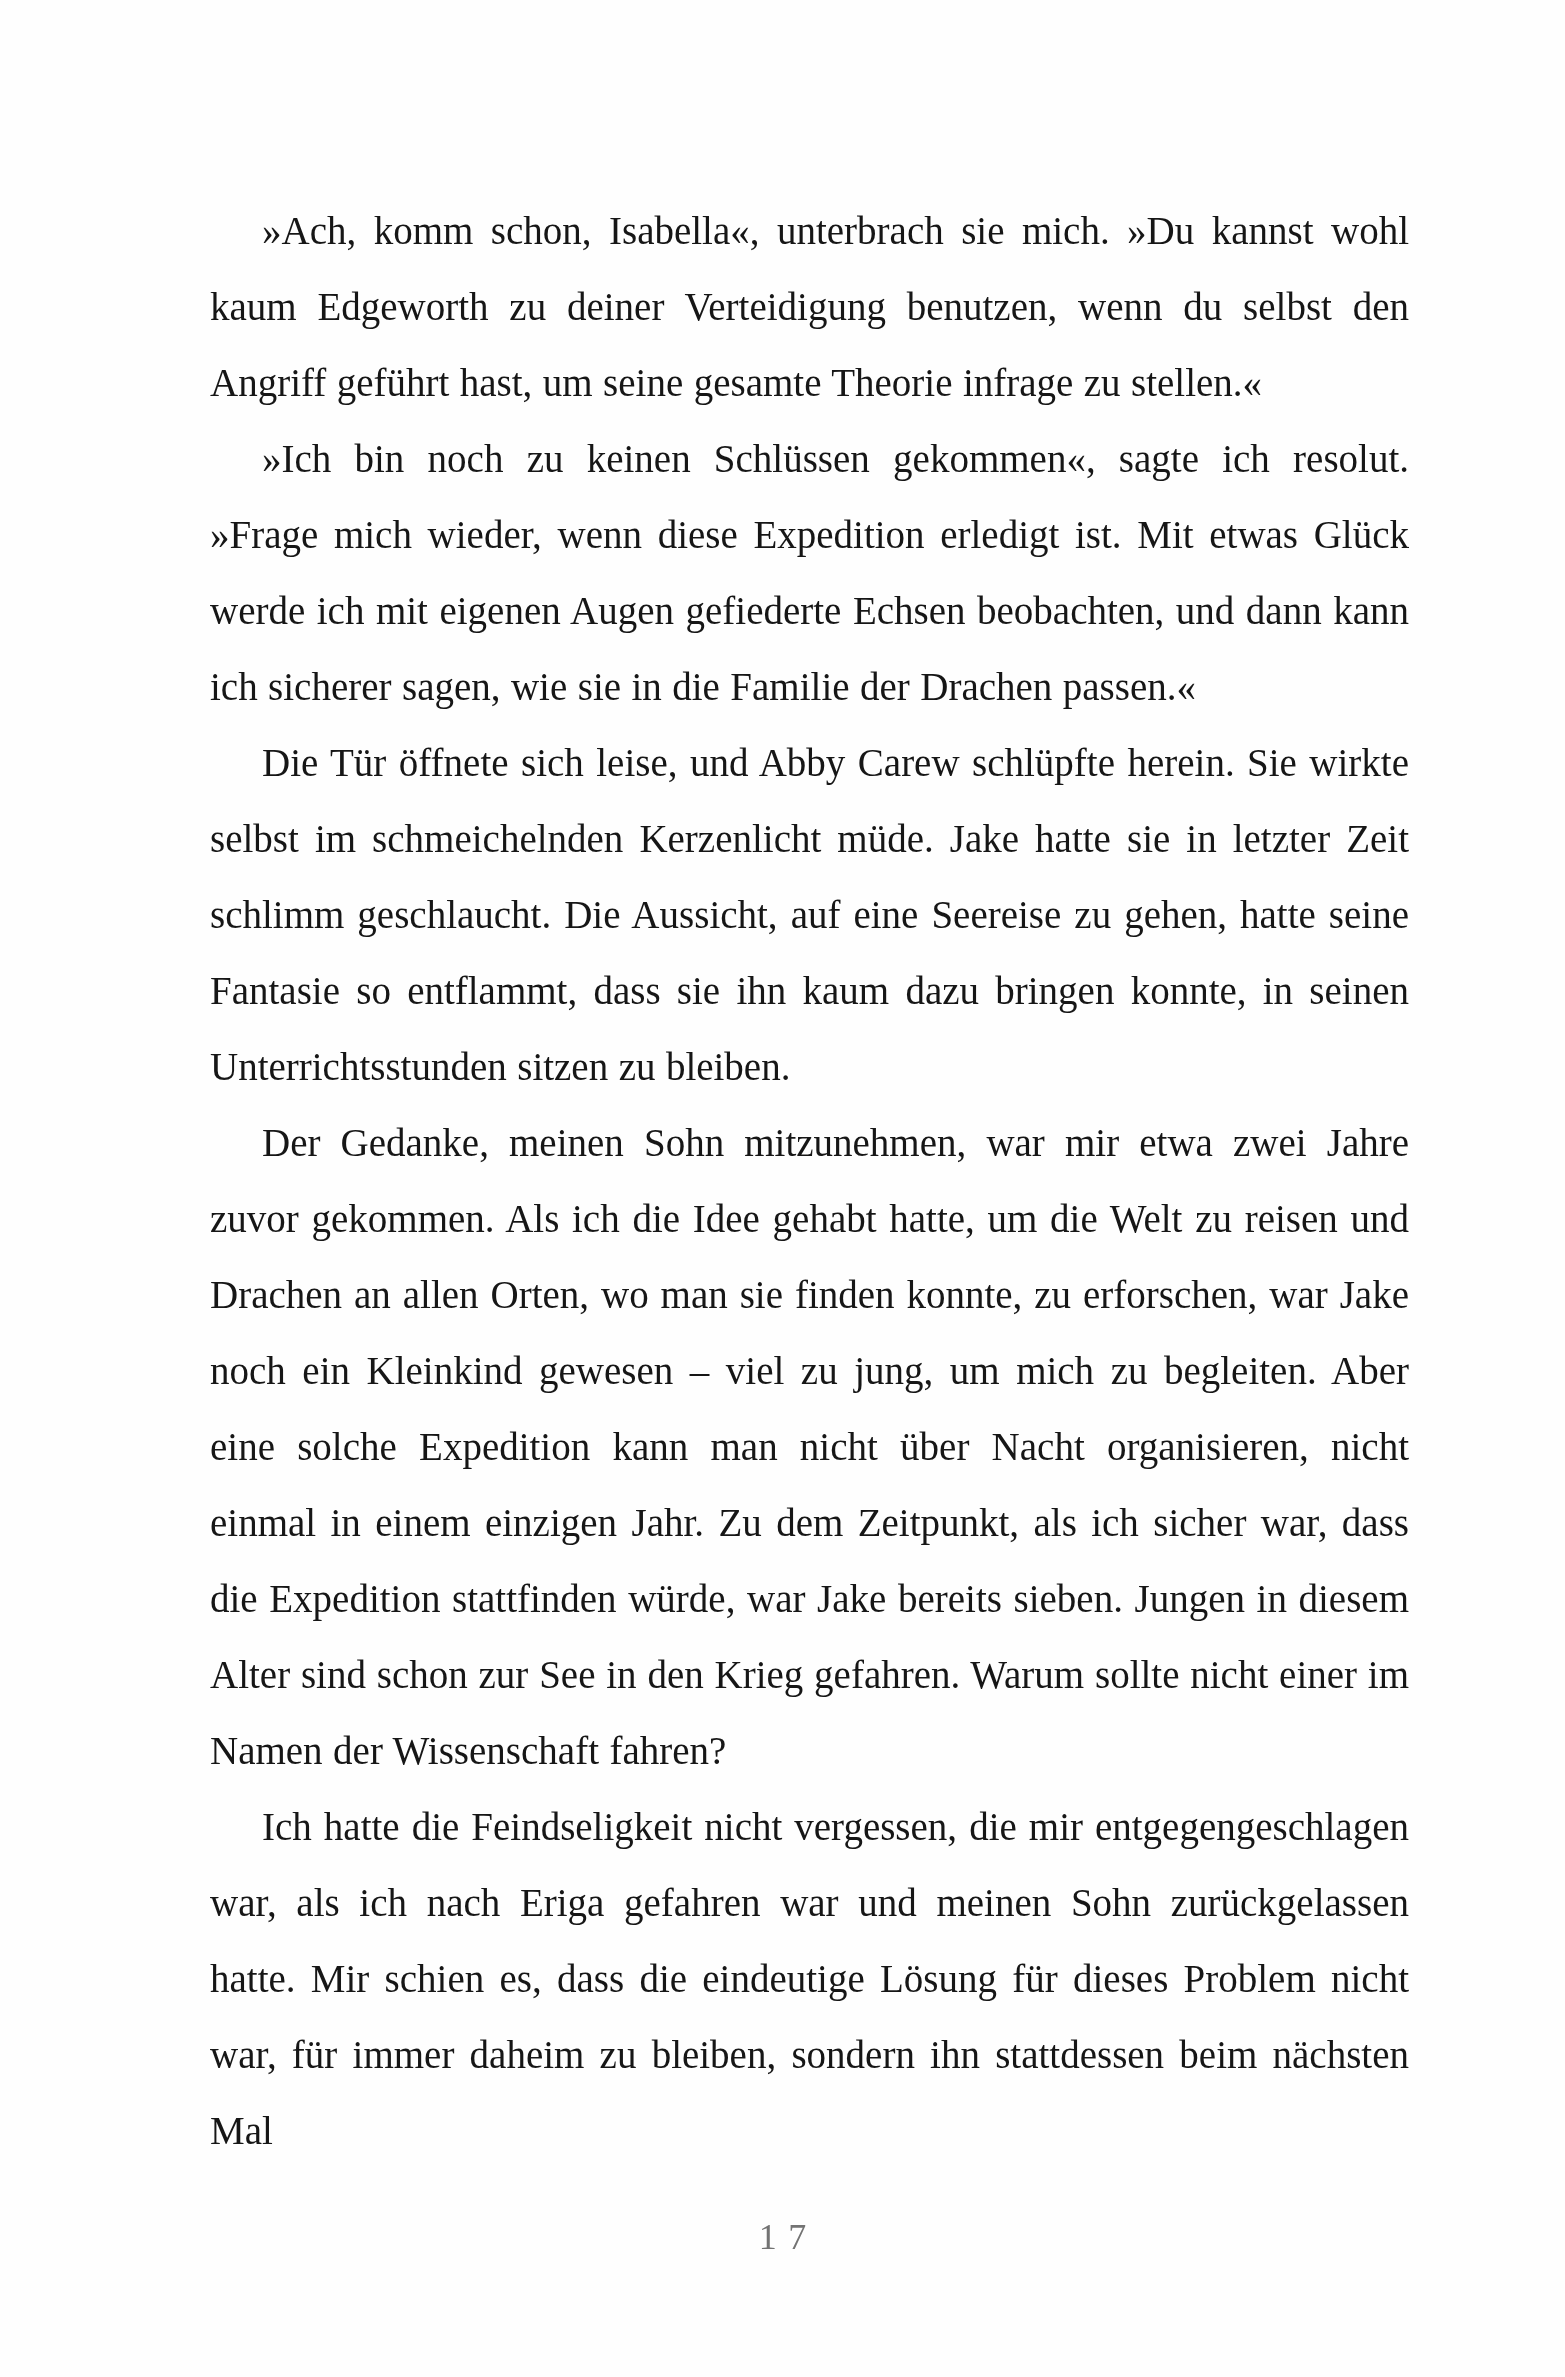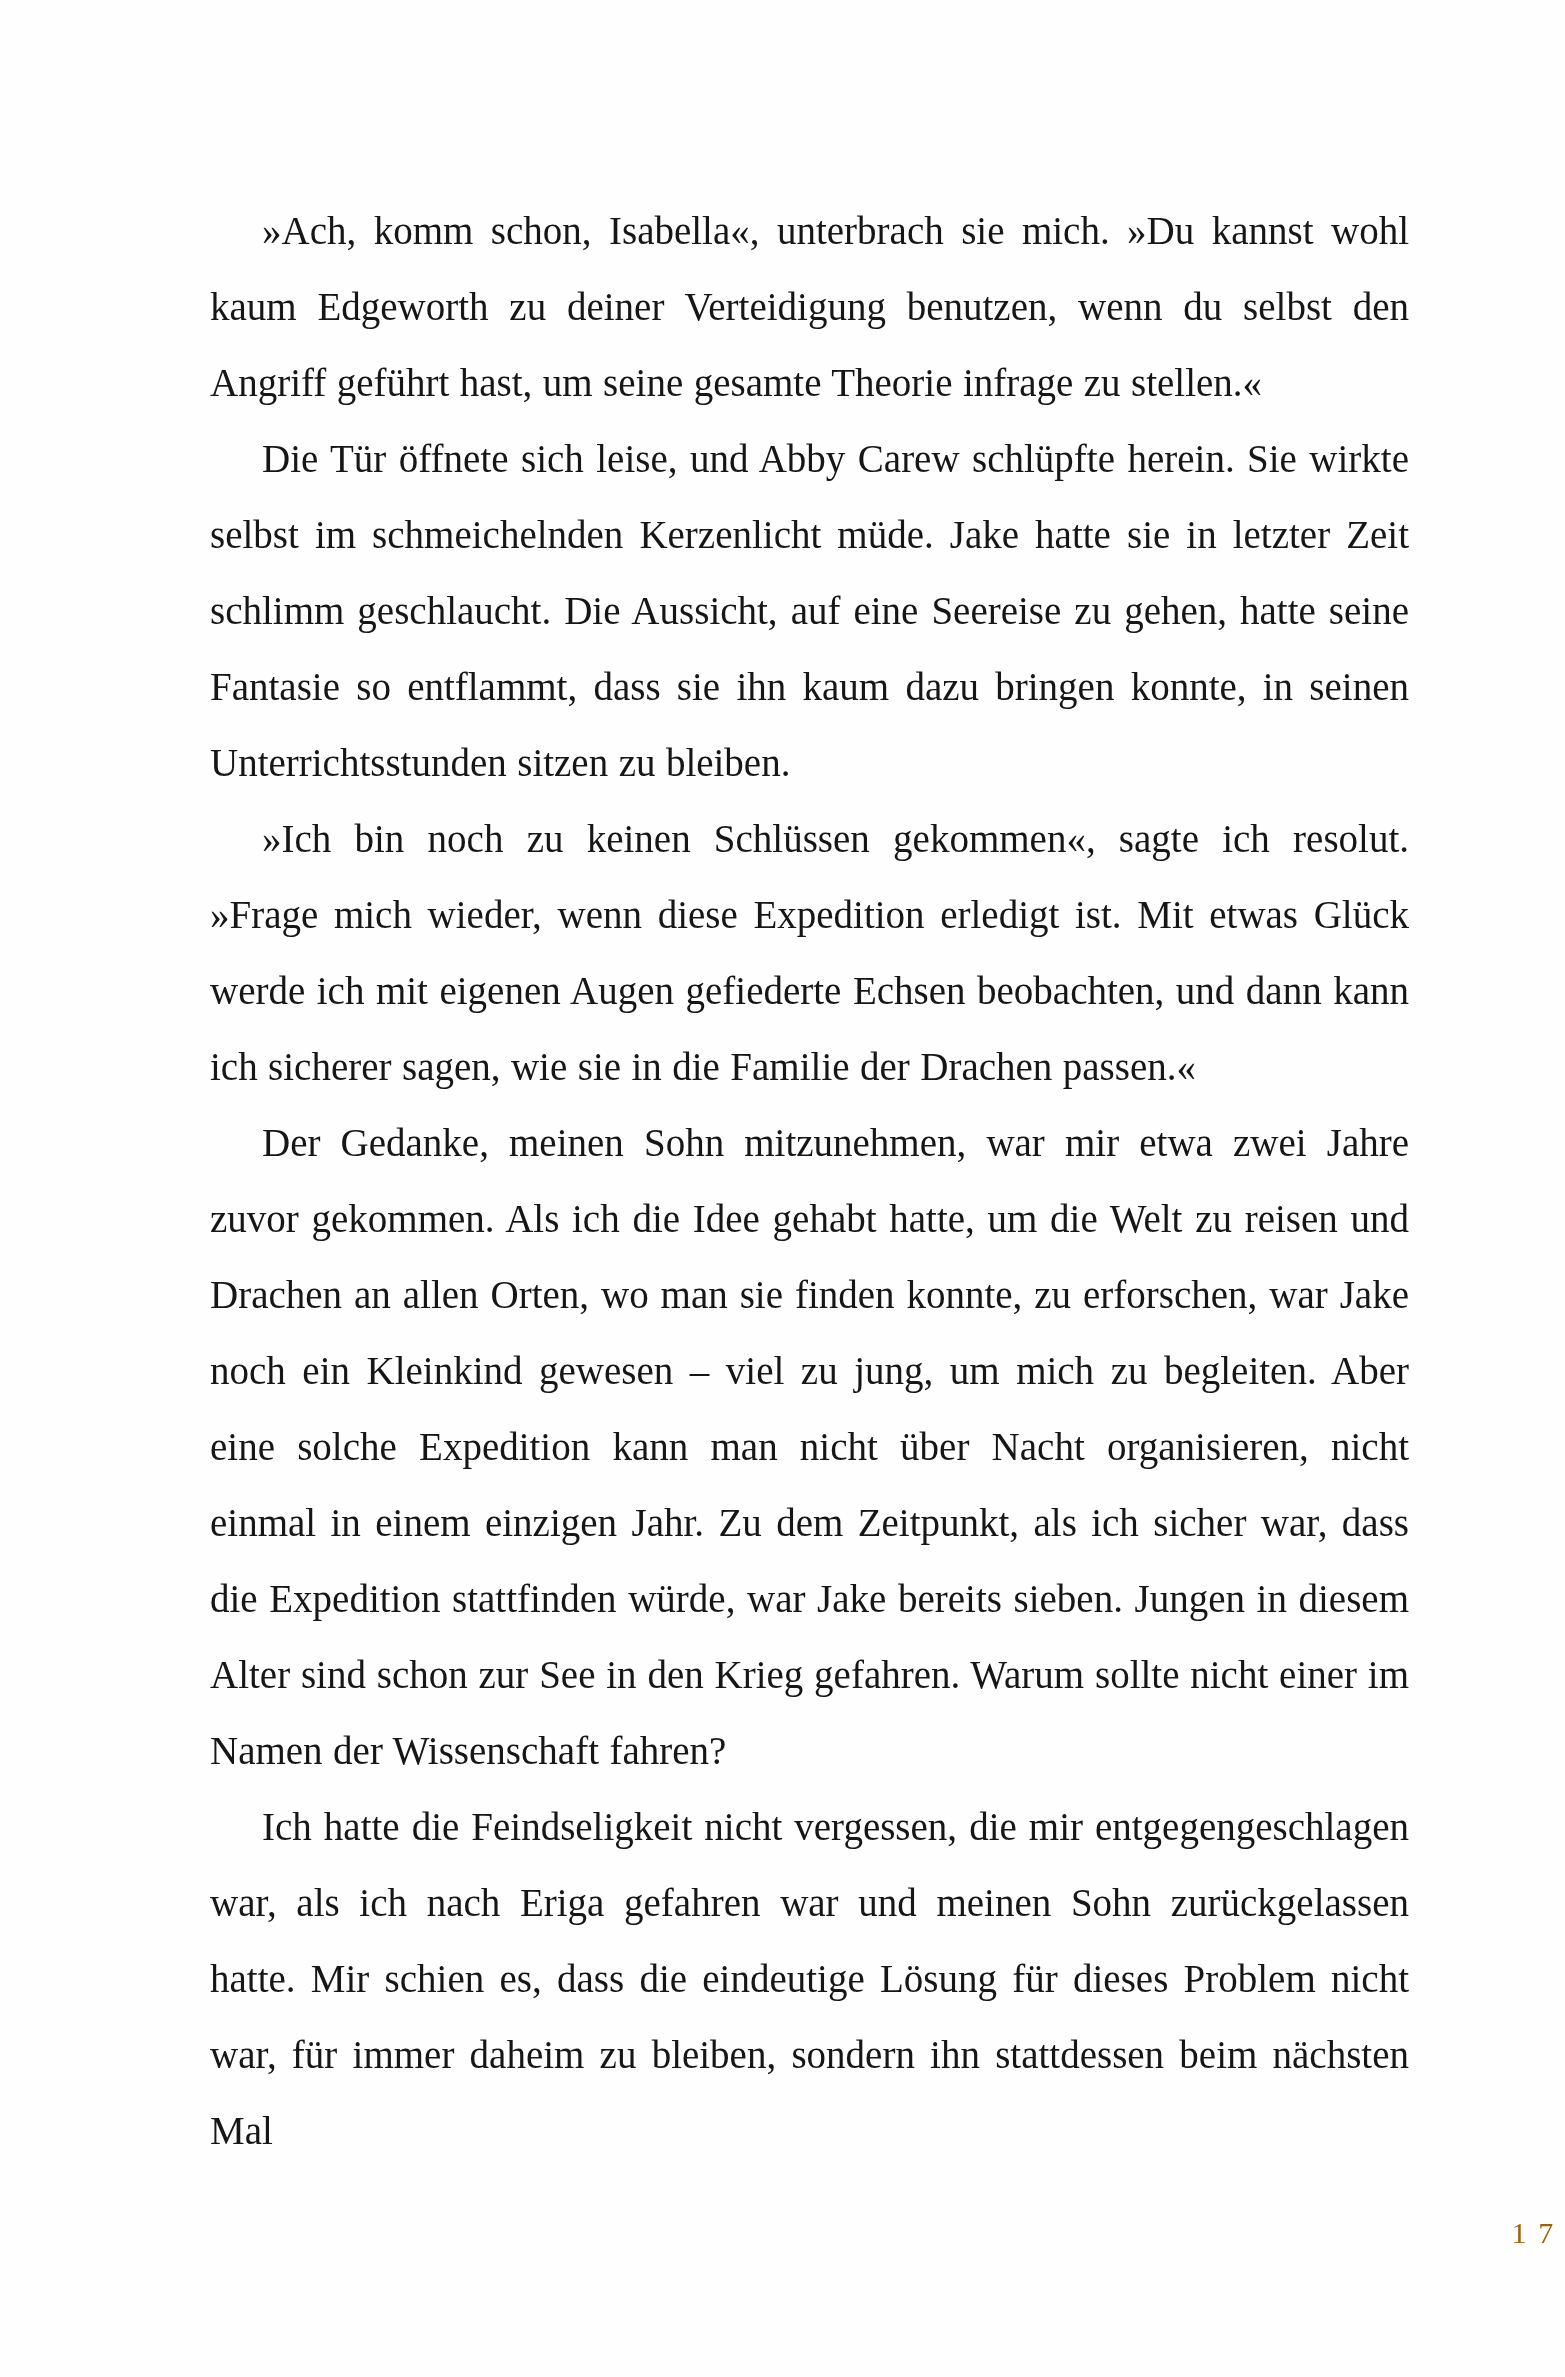--- a/index.html
+++ b/index.html
@@ -37,38 +37,38 @@
     hyphens: auto;
     -webkit-hyphens: auto;
     word-spacing: 0.7px;
   }
 
   .page-number {
     position: absolute;
     left: 0;
     top: 2216px;
     width: 100%;
-    text-align: right;
-    font-size: 30px;
+    text-align: center;
+    font-size: 36px;
     letter-spacing: 11.7px;
     
     text-indent: 11.7px;
-    color: #a16207;
+    color: #737373;
     font-family: "Liberation Serif", "DejaVu Serif", serif;
   }
 </style>
 </head>
 <body>
 
 <div class="page">
 
   <main class="text-block">
     <p lang="de">»Ach, komm schon, Isabella«, unterbrach sie mich. »Du kannst wohl kaum Edgeworth zu deiner Verteidigung benutzen, wenn du selbst den Angriff geführt hast, um seine gesamte Theorie infrage zu stellen.«</p>
+    <p lang="de">»Ich bin noch zu keinen Schlüssen gekommen«, sagte ich resolut. »Frage mich wieder, wenn diese Expedition erledigt ist. Mit etwas Glück werde ich mit eigenen Augen gefiederte Echsen beobachten, und dann kann ich sicherer sagen, wie sie in die Familie der Drachen passen.«</p>
     <p lang="de">Die Tür öffnete sich leise, und Abby Carew schlüpfte herein. Sie wirkte selbst im schmeichelnden Kerzenlicht müde. Jake hatte sie in letzter Zeit schlimm geschlaucht. Die Aussicht, auf eine Seereise zu gehen, hatte seine Fantasie so entflammt, dass sie ihn kaum dazu bringen konnte, in seinen Unterrichtsstunden sitzen zu bleiben.</p>
-    <p lang="de">»Ich bin noch zu keinen Schlüssen gekommen«, sagte ich resolut. »Frage mich wieder, wenn diese Expedition erledigt ist. Mit etwas Glück werde ich mit eigenen Augen gefiederte Echsen beobachten, und dann kann ich sicherer sagen, wie sie in die Familie der Drachen passen.«</p>
     <p lang="de">Der Gedanke, meinen Sohn mitzunehmen, war mir etwa zwei Jahre zuvor gekommen. Als ich die Idee gehabt hatte, um die Welt zu reisen und Drachen an allen Orten, wo man sie finden konnte, zu erforschen, war Jake noch ein Kleinkind gewesen – viel zu jung, um mich zu begleiten. Aber eine solche Expedition kann man nicht über Nacht organisieren, nicht einmal in einem einzigen Jahr. Zu dem Zeitpunkt, als ich sicher war, dass die Expedition stattfinden würde, war Jake bereits sieben. Jungen in diesem Alter sind schon zur See in den Krieg gefahren. Warum sollte nicht einer im Namen der Wissenschaft fahren?</p>
     <p lang="de">Ich hatte die Feindseligkeit nicht vergessen, die mir entgegengeschlagen war, als ich nach Eriga gefahren war und meinen Sohn zurückgelassen hatte. Mir schien es, dass die eindeutige Lösung für dieses Problem nicht war, für immer daheim zu bleiben, sondern ihn stattdessen beim nächsten Mal</p>
   </main>
 
   <div class="page-number">17</div>
 
 </div>
 
 
 </body></html>

